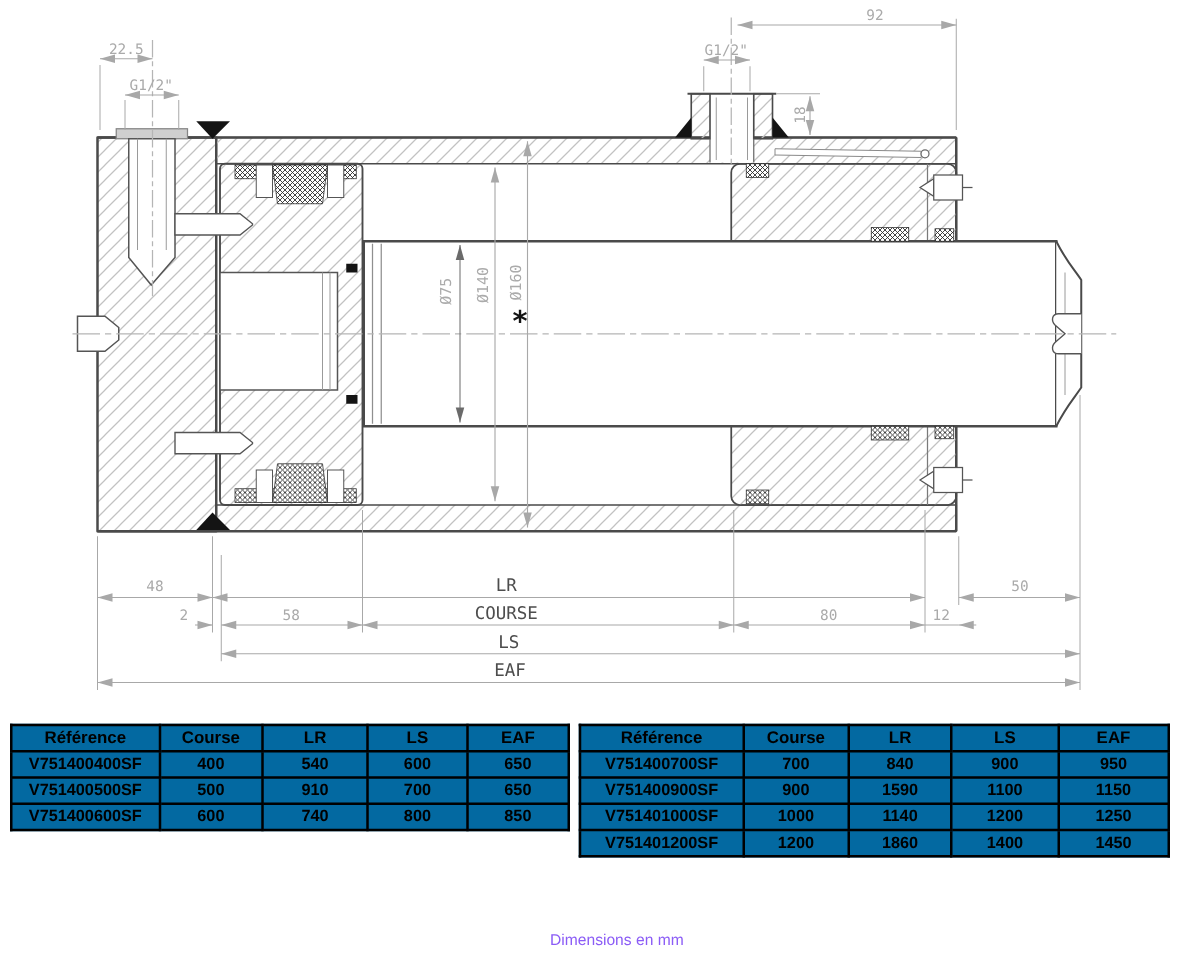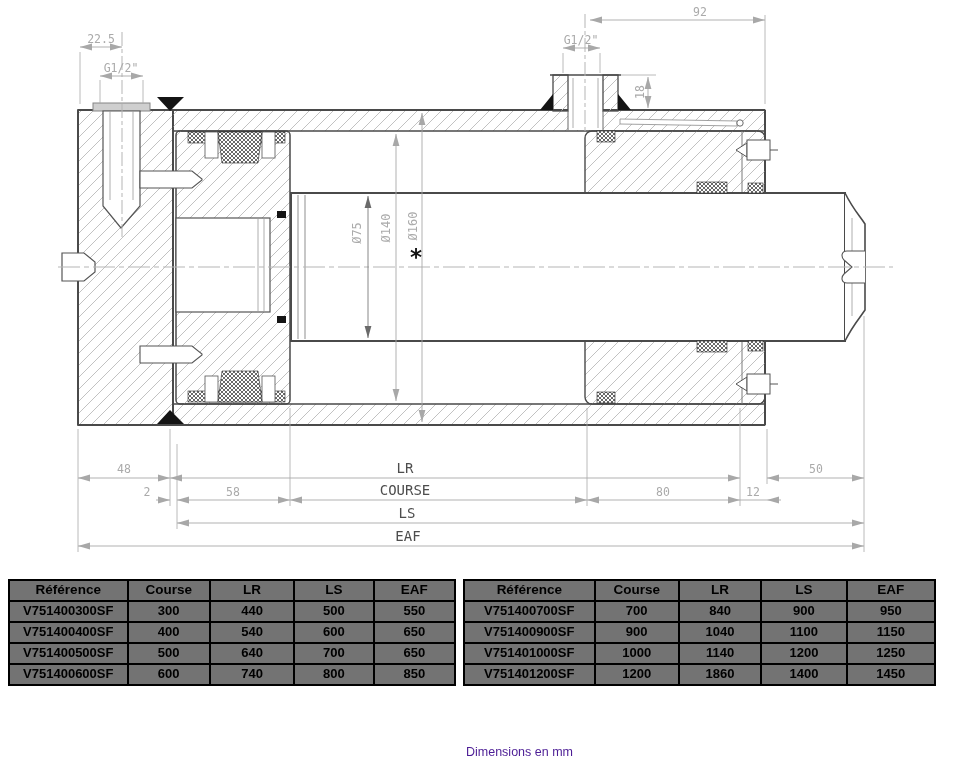--- a/index.html
+++ b/index.html
@@ -7,38 +7,38 @@
   body{width:953px;height:773px;position:relative;background:#fff;font-family:"Liberation Sans",sans-serif;overflow:hidden}
   #drawing{position:absolute;left:0;top:0}
 
   
   .dim-num{font:11.5px "DejaVu Sans Mono",monospace;fill:#aaaaaa;text-anchor:middle}
   .dia-label{font:12px "DejaVu Sans Mono",monospace;fill:#ababab;text-anchor:middle}
   .dim-big{font:14px "DejaVu Sans Mono",monospace;fill:#4d4d4d;text-anchor:middle}
   .star{font:bold 23px "DejaVu Sans",sans-serif;fill:#141414;text-anchor:middle}
 
   
-  .spec-table{position:absolute;border-collapse:collapse;table-layout:fixed;background:#737373}
+  .spec-table{position:absolute;border-collapse:collapse;table-layout:fixed;background:#0369a1}
   .spec-table th,.spec-table td{border:2px solid #000;text-align:center;vertical-align:middle;
       font-family:"Liberation Sans",sans-serif;font-weight:bold;color:#000;
       font-size:13px;height:21px;padding:0 2px;line-height:1.1}
   .spec-table th{font-size:13.5px}
   #table-left{left:8px;top:579px;width:448px}
   #table-right{left:463px;top:579px;width:473px}
   #table-left  th:nth-child(1){width:118px}
   #table-left  th:nth-child(2){width:82px}
   #table-left  th:nth-child(3){width:84px}
   #table-left  th:nth-child(4){width:79px}
   #table-left  th:nth-child(5){width:81px}
   #table-right th:nth-child(1){width:130px}
   #table-right th:nth-child(2){width:84px}
   #table-right th:nth-child(3){width:82px}
   #table-right th:nth-child(4){width:85px}
   #table-right th:nth-child(5){width:88px}
-  .footnote{position:absolute;left:466px;top:745px;font-size:12.5px;color:#4c1d95;font-family:"Liberation Sans",sans-serif}
+  .footnote{position:absolute;left:440px;top:745px;font-size:12.5px;color:#8b5cf6;font-family:"Liberation Sans",sans-serif}
 </style>
 </head>
 <body>
 
 <svg id="drawing" width="953" height="575" viewBox="0 0 953 575" xmlns="http://www.w3.org/2000/svg">
   <defs>
     <pattern id="hatch" patternUnits="userSpaceOnUse" width="12" height="12">
       <path d="M-3,3 L3,-3 M0,12 L12,0 M9,15 L15,9" stroke="#c2c2c2" stroke-width="1" fill="none"></path>
     </pattern>
     <pattern id="seal" patternUnits="userSpaceOnUse" width="4" height="4">
@@ -213,37 +213,30 @@
       <tr>
         <th>Référence</th>
         <th>Course</th>
         <th>LR</th>
         <th>LS</th>
         <th>EAF</th>
       </tr>
     </thead>
     <tbody>
       <tr>
-        <td>V751400300SF</td>
-        <td>300</td>
-        <td>440</td>
-        <td>500</td>
-        <td>550</td>
-      </tr>
-      <tr>
         <td>V751400400SF</td>
         <td>400</td>
         <td>540</td>
         <td>600</td>
         <td>650</td>
       </tr>
       <tr>
         <td>V751400500SF</td>
         <td>500</td>
-        <td>640</td>
+        <td>910</td>
         <td>700</td>
         <td>650</td>
       </tr>
       <tr>
         <td>V751400600SF</td>
         <td>600</td>
         <td>740</td>
         <td>800</td>
         <td>850</td>
       </tr>
@@ -263,21 +256,21 @@
       <tr>
         <td>V751400700SF</td>
         <td>700</td>
         <td>840</td>
         <td>900</td>
         <td>950</td>
       </tr>
       <tr>
         <td>V751400900SF</td>
         <td>900</td>
-        <td>1040</td>
+        <td>1590</td>
         <td>1100</td>
         <td>1150</td>
       </tr>
       <tr>
         <td>V751401000SF</td>
         <td>1000</td>
         <td>1140</td>
         <td>1200</td>
         <td>1250</td>
       </tr>

